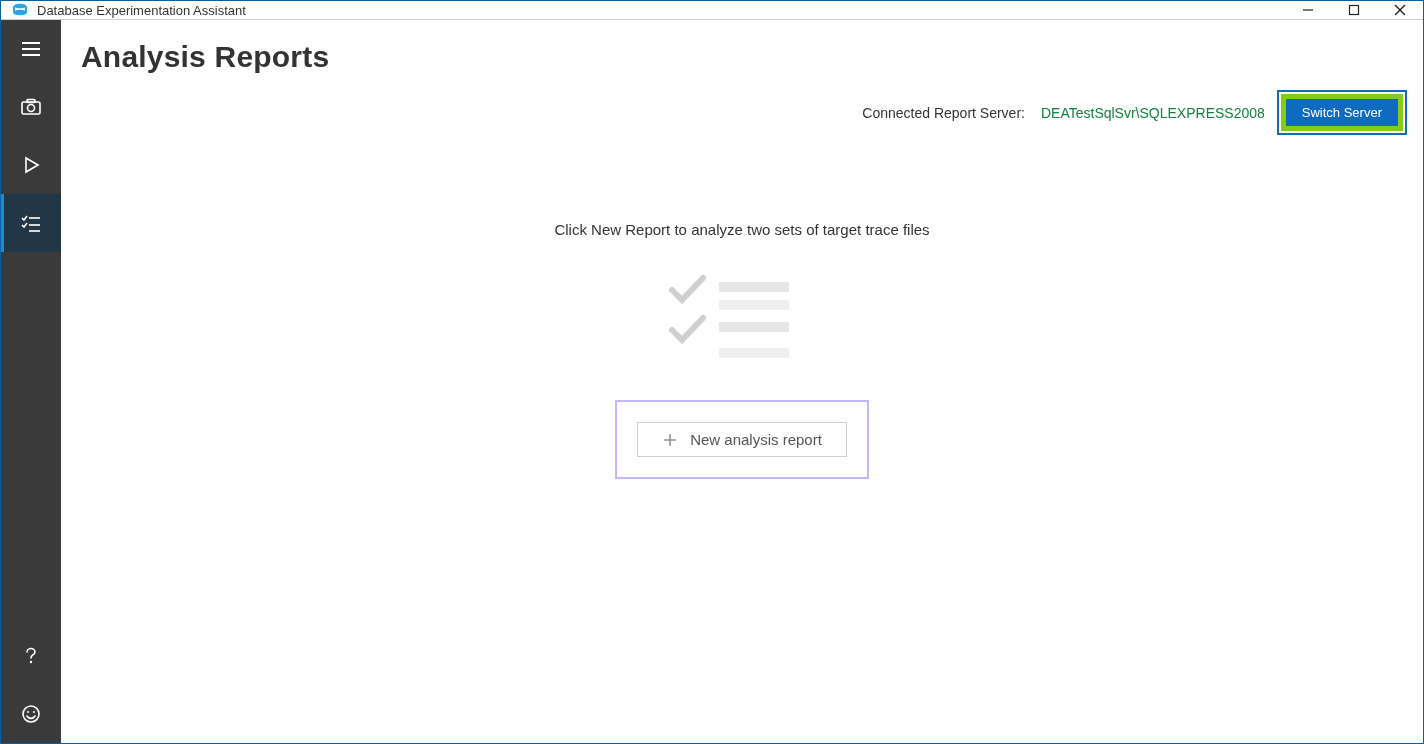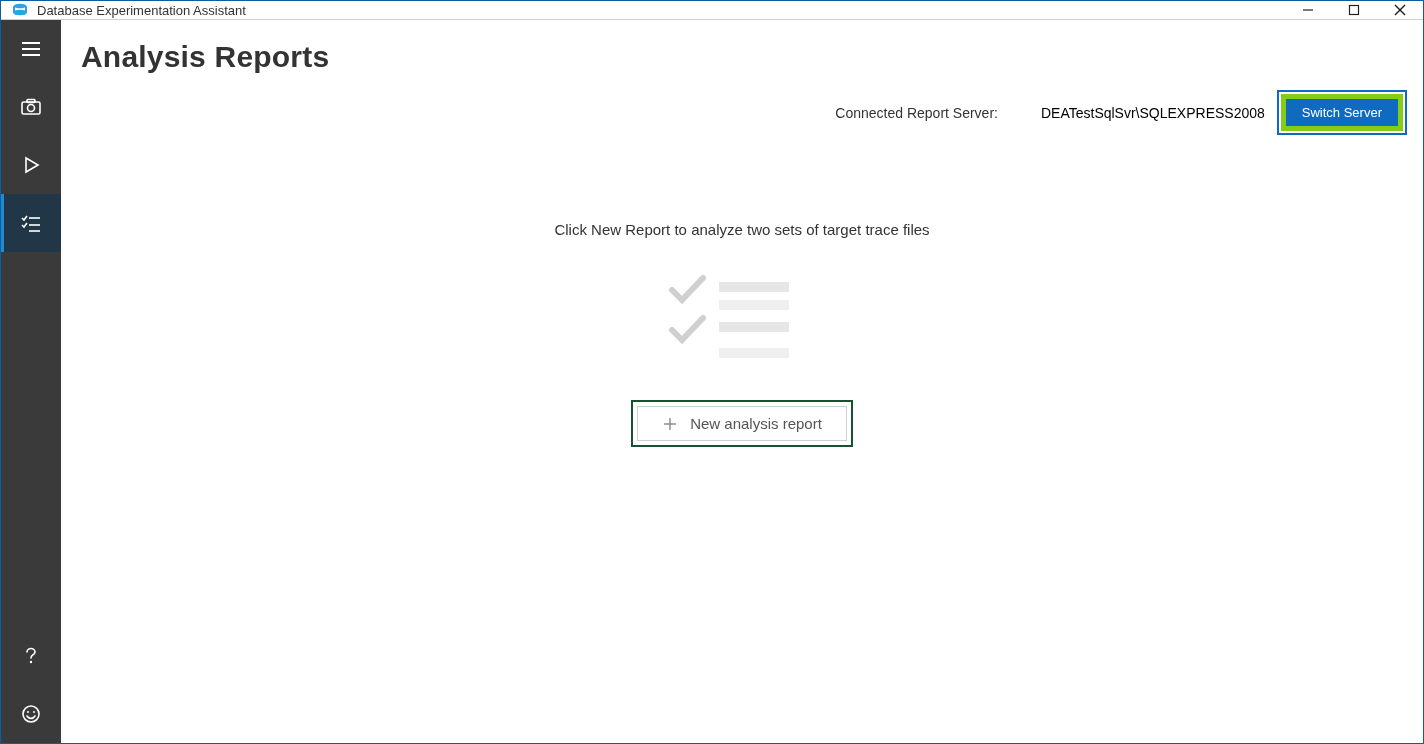--- a/index.html
+++ b/index.html
@@ -58,41 +58,41 @@
       color: #333;
     }
     .page-title {
       font-size: 30px; font-weight: 700; color: #333;
       margin-bottom: 20px; letter-spacing: 0.2px;
     }
     .server-row {
       display: flex; align-items: center; gap: 16px;
       font-size: 14px; color: #333; justify-content: flex-end;
     }
-    .server-row .value { color: #000000; margin-left: 27px; }
+    .server-row .value { color: #15803d; }
     .switch-btn {
       background: #0f6bbf;
       color: #ffffff;
       border: 5px solid #84cc16;
       outline: 2px solid #0f6bbf;
       outline-offset: 2px;
       padding: 6px 16px;
       font-size: 13px;
       cursor: pointer;
     }
     .empty-state {
       margin-top: 90px;
       display: flex; flex-direction: column; align-items: center;
       color: #333;
     }
     .empty-state .hint { font-size: 15px; margin-bottom: 30px; }
     .illus { margin-bottom: 32px; }
     .new-report-wrap {
-      border: 2px solid #14532d;
-      padding: 4px;
+      border: 2px solid #c4b5fd;
+      padding: 20px;
     }
     .new-report-btn {
       border: 1px solid #d0d0d0;
       background: #fff;
       padding: 8px 24px;
       display: flex; align-items: center; gap: 12px;
       font-size: 15px; color: #555;
       cursor: pointer;
     }
     .plus-icon { color: #888; }

